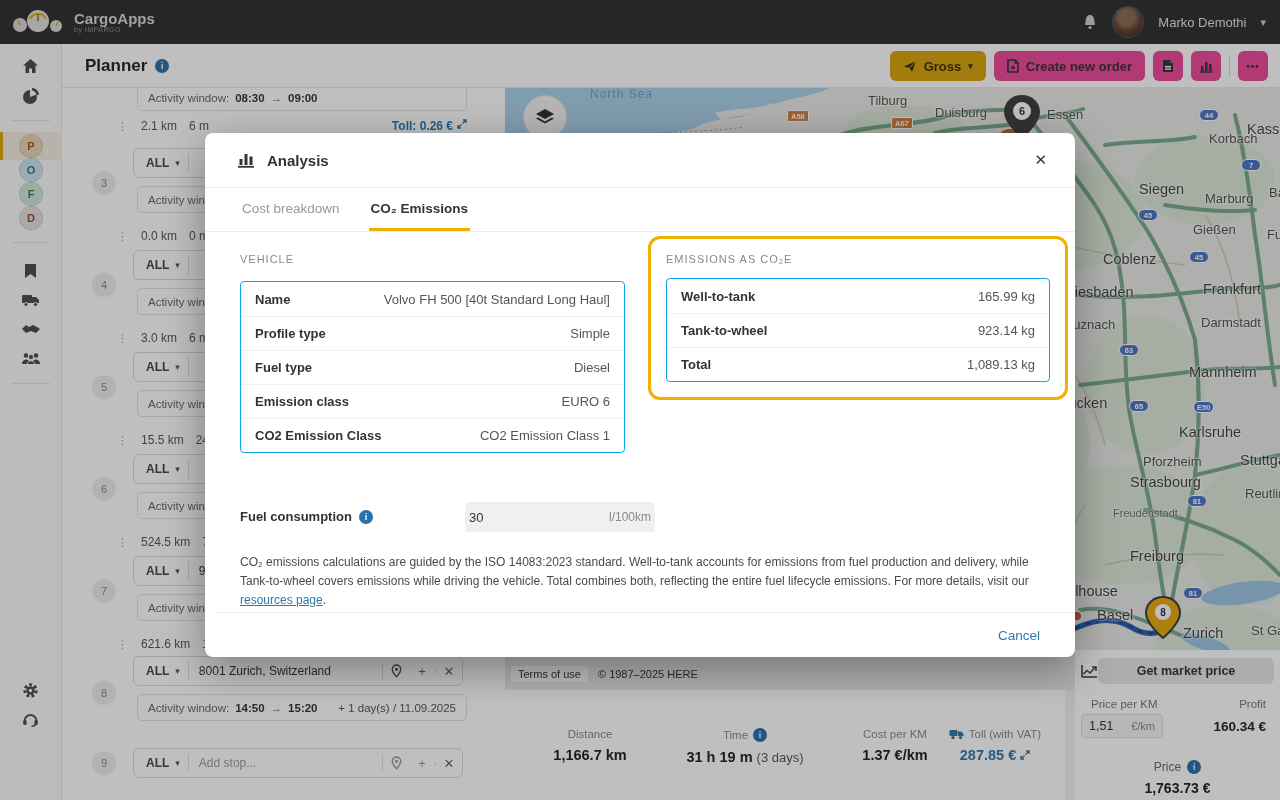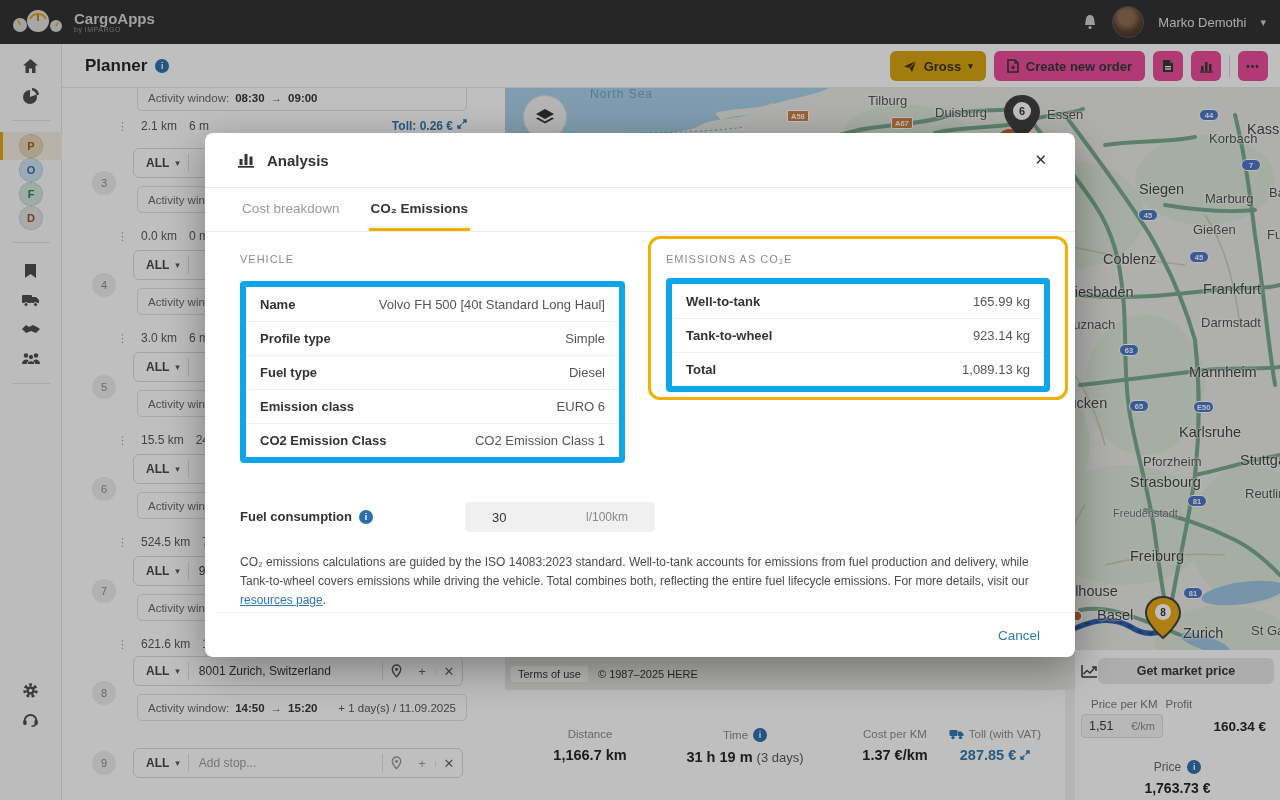--- a/index.html
+++ b/index.html
@@ -72,45 +72,45 @@
   .stat { position:absolute; top:38px; text-align:center; }
   .stat .lb { font-size:11.5px; color:#888; display:flex; align-items:center; gap:5px; justify-content:center; }
   .stat .vl { font-size:14.5px; font-weight:bold; color:#222; margin-top:7px; }
   .stat .vl .xtr { font-weight:normal; color:#555; font-size:13px; }
   .stat .vl.blue { color:#2e78ab; display:flex; align-items:center; gap:4px; justify-content:center; cursor:pointer; }
 
   
   .pricing { position:absolute; left:1075px; top:650px; width:205px; height:150px; background:#fff; z-index:2; padding:8px 6px; }
   .mkt-row { display:flex; align-items:center; }
   .mkt-btn { flex:1; height:26px; background:#e7e7e7; border-radius:6px; font-size:12.5px; font-weight:bold; color:#333; display:flex; align-items:center; justify-content:center; cursor:pointer; }
-  .pr-labels { display:flex; justify-content:flex-start; margin:14px 8px 4px 10px; font-size:11.5px; color:#777;gap:8px; }
+  .pr-labels { display:flex; justify-content:space-between; margin:14px 8px 4px 10px; font-size:11.5px; color:#777;gap:8px; }
   .pr-row { display:flex; justify-content:space-between; align-items:center; margin:0 8px 0 0; }
   .ppk-input { width:82px; height:24px; background:#f5f5f5; border:1px solid #ddd; border-radius:4px; display:flex; align-items:center; justify-content:space-between; padding:0 7px; font-size:12.5px; color:#333; }
   .ppk-input .unit { color:#888; font-size:11px; }
   .profit-v { font-size:13.5px; font-weight:bold; color:#222; }
   .price-lb { display:flex; align-items:flex-start; gap:6px; justify-content:center; font-size:12px; color:#666; margin-top:22px; }
   .price-v { text-align:center; font-size:14px; font-weight:bold; color:#222; margin-top:6px; }
 
   
   .overlay { position:absolute; inset:0; background:rgba(20,20,20,.27); z-index:40; }
   .modal { position:absolute; left:205px; top:133px; width:870px; height:524px; background:#fff; border-radius:8px; box-shadow:0 12px 40px rgba(0,0,0,.35); z-index:50; }
   .m-head { position:absolute; left:0; top:0; right:0; height:55px; border-bottom:1px solid #ebebeb; display:flex; align-items:center; padding:0 28px 0 32px; gap:12px; }
   .m-title { font-size:15px; font-weight:bold; color:#333; }
   .m-close { margin-left:auto; font-size:15px; color:#333; cursor:pointer; }
   .m-tabs { position:absolute; left:0; top:55px; right:0; height:44px; border-bottom:1px solid #ebebeb; display:flex; padding-left:35px; gap:27px; }
   .m-tab { display:flex; align-items:center; font-size:13.5px; color:#999; cursor:pointer; border-bottom:3px solid transparent; padding:0 2px; }
   .m-tab.active { color:#333; font-weight:bold; border-bottom-color:#efb000; }
   .sect { font-size:11px; letter-spacing:1px; color:#8a8a8a; }
-  .kv-table { border:6px solid #0ea5e9; border-radius:4px; background:#fff; }
+  .kv-table { border:1px solid #0ea5e9; border-radius:4px; background:#fff; }
   .kv-row { height:34px; display:flex; align-items:center; padding:0 14px; border-top:1px solid #f1f1f1; }
   .kv-row:first-child { border-top:none; }
   .kv-l { font-size:13px; font-weight:bold; color:#333; }
   .kv-v { margin-left:auto; font-size:13px; color:#555; }
   .fuel-label { display:flex; align-items:center; gap:7px; font-size:13px; font-weight:bold; color:#333; }
-  .fuel-input { position:absolute; left:225px; top:-7px; width:190px; height:30px; background:#f0f0f0; border-radius:4px; display:flex; align-items:center; justify-content:space-between; padding:0 27px; font-size:13px; color:#333;text-align:center; }
+  .fuel-input { position:absolute; left:225px; top:-7px; width:190px; height:30px; background:#f0f0f0; border-radius:4px; display:flex; align-items:center; justify-content:space-between; padding:0 4px; font-size:13px; color:#333;text-align:center; }
   .fuel-input .unit { color:#888; font-size:12px; }
   .hl-box { position:absolute; left:443px; top:103px; width:420px; height:164px; border:3px solid #efb000; border-radius:12px; padding:14px 15px 0 15px; }
   .m-note { position:absolute; left:35px; top:420px; width:805px; font-size:12px; color:#4a4a4a; line-height:19px; }
   .m-note a { color:#2e78ab; text-decoration:underline; cursor:pointer; }
   .m-foot { position:absolute; left:12px; right:0; bottom:0; height:45px; border-top:1px solid #ececec; display:flex; align-items:center; justify-content:flex-end; padding-right:35px; }
   .cancel { color:#2e78ab; font-size:13.5px; cursor:pointer; }
 
   svg { display:block; }
 </style>
 </head>

